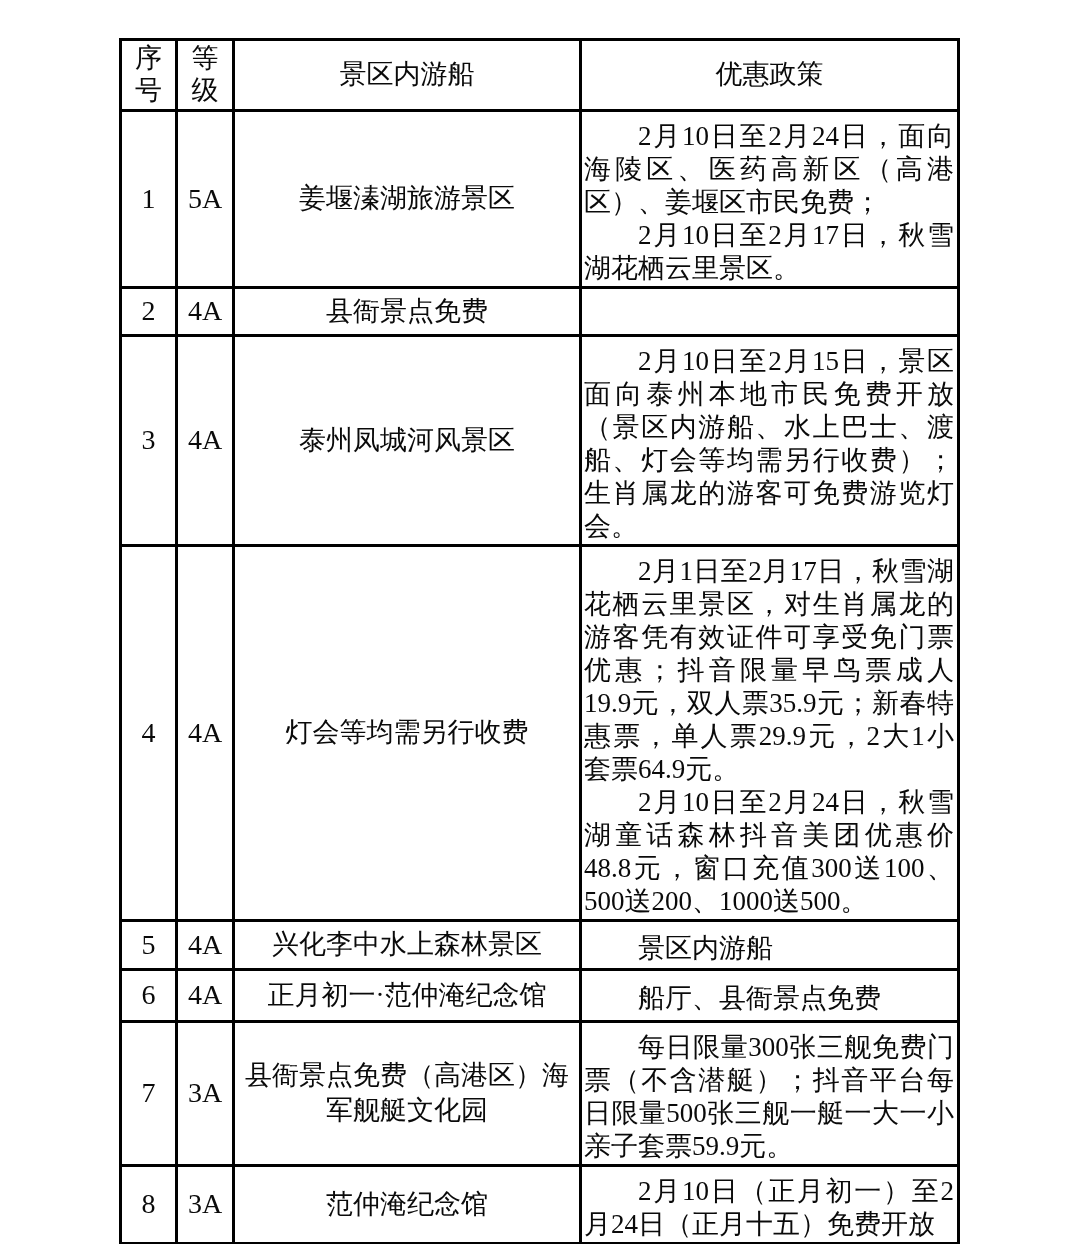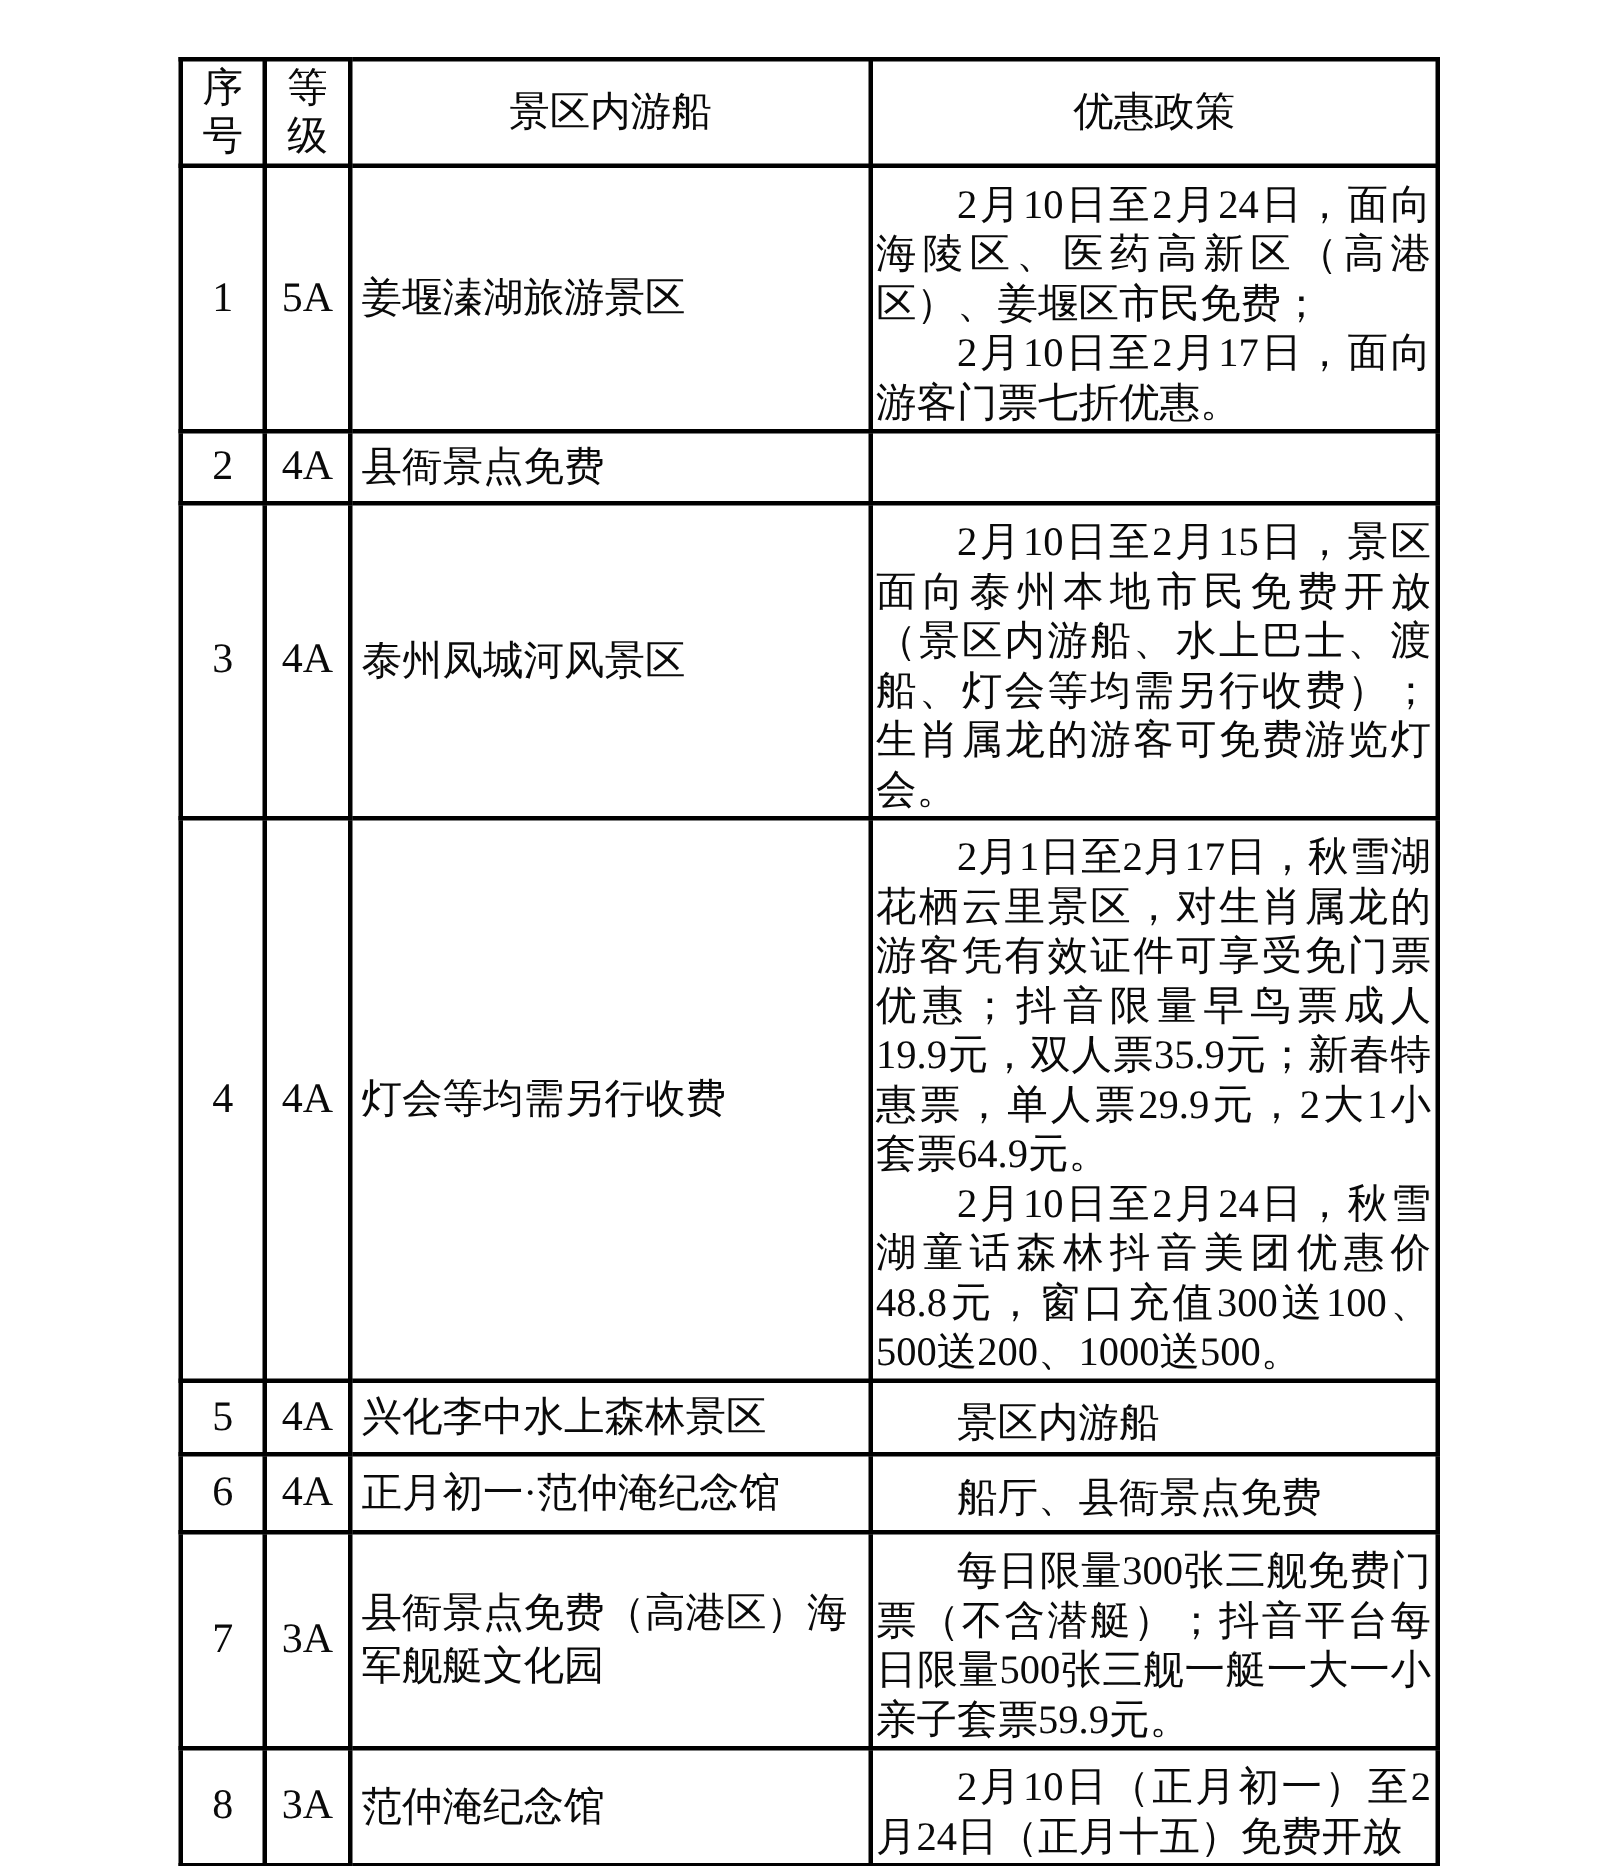--- a/index.html
+++ b/index.html
@@ -40,21 +40,21 @@
     white-space: pre-line;
     line-height: 1.18;
     padding: 2px 0;
   }
   td.cell-no, td.cell-grade {
     text-align: center;
     vertical-align: middle;
     font-size: 28px;
   }
   td.cell-name {
-    text-align: left;
+    text-align: center;
     vertical-align: middle;
     line-height: 1.3;
     padding: 0 6px;
     font-family: Liberation Serif, serif;
   }
   td.cell-policy {
     vertical-align: middle;
     text-align: justify;
     padding: 8px 3px 1px 2px;
     margin-top: 46px;
@@ -95,21 +95,21 @@
         <th class="head">优惠政策</th>
       </tr>
     </thead>
     <tbody>
       <tr class="h-r1">
         <td class="cell-no">1</td>
         <td class="cell-grade">5A</td>
         <td class="cell-name">姜堰溱湖旅游景区</td>
         <td class="cell-policy">
           <p>2月10日至2月24日，面向海陵区、医药高新区（高港区）、姜堰区市民免费；</p>
-          <p>2月10日至2月17日，面向游客门票七折优惠。</p>
+          <p>2月10日至2月17日，秋雪湖花栖云里景区。</p>
         </td>
       </tr>
       <tr class="h-r2">
         <td class="cell-no">2</td>
         <td class="cell-grade">4A</td>
         <td class="cell-name">县衙景点免费</td>
         <td class="cell-policy">
           <p></p>
         </td>
       </tr>

